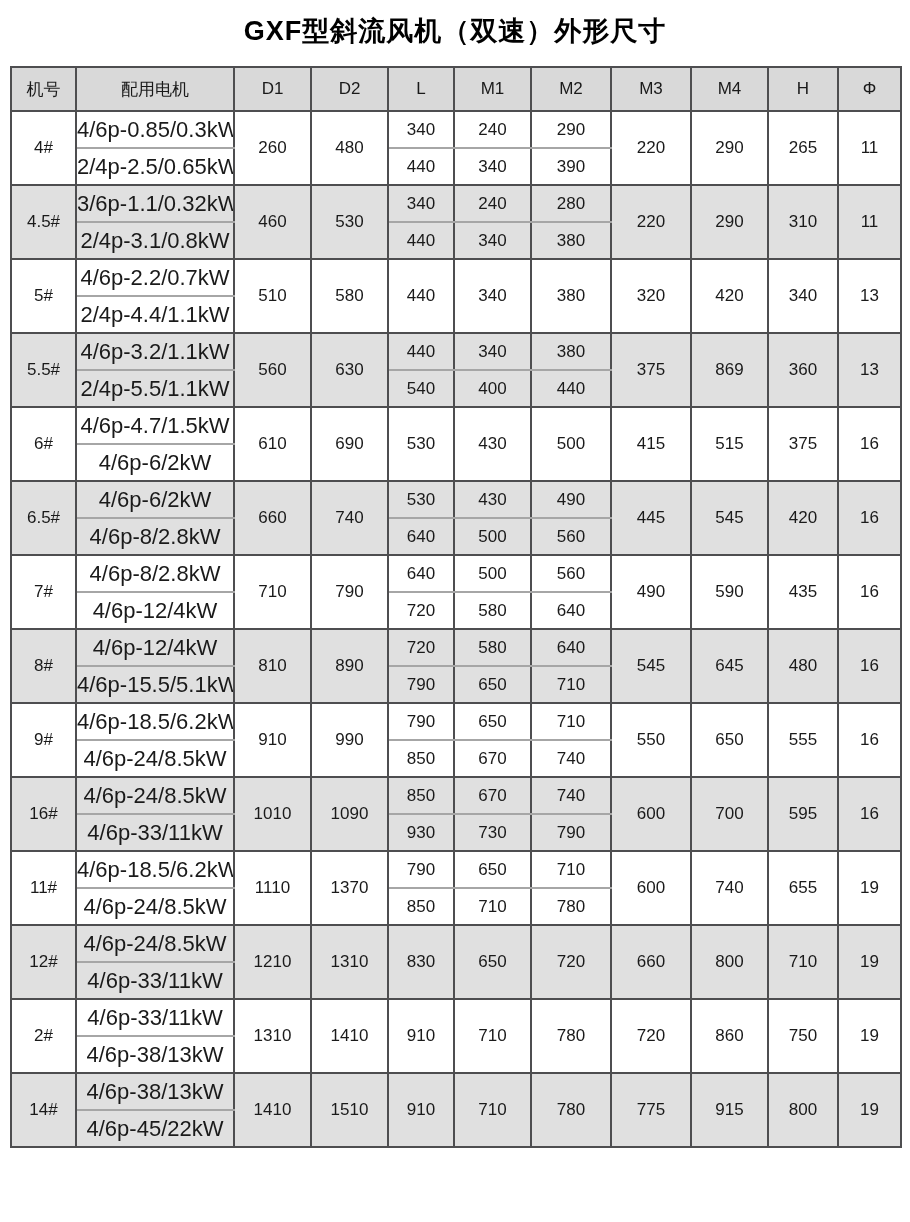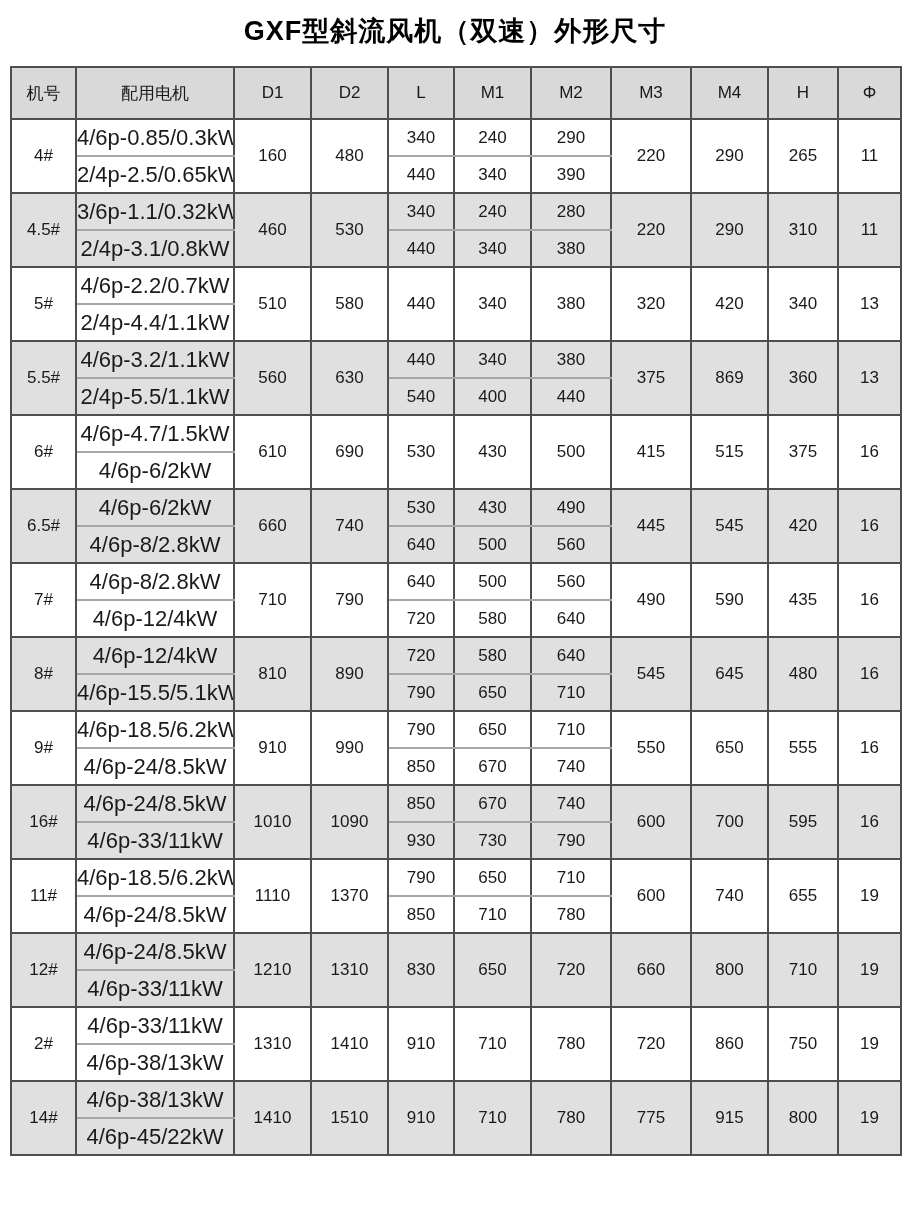--- a/index.html
+++ b/index.html
@@ -28,21 +28,21 @@
   .spec th, .spec td {
     border: 2px solid #4e4e50;
     text-align: center;
     vertical-align: middle;
     padding: 0;
     font-size: 17px;
     overflow: hidden;
     white-space: nowrap;
   }
   .spec thead th {
-    height: 52px;
+    height: 44px;
     background: #d9d9d9;
     font-weight: normal;
     font-size: 17px;
   }
   .spec tbody td { height: 37px; background: #ffffff; }
   .spec tbody tr.shaded td { background: #e0e0e0; }
   .spec td.c-motor { font-size: 22px; }
   
   .spec td.lt { border-bottom: 2px solid #a6a6a6; }
   
@@ -90,21 +90,21 @@
           <th>M3</th>
           <th>M4</th>
           <th>H</th>
           <th>Φ</th>
         </tr>
     </thead>
     <tbody>
         <tr>
           <td class="c-model" rowspan="2">4#</td>
           <td class="c-motor lt">4/6p-0.85/0.3kW</td>
-          <td rowspan="2">160</td>
+          <td rowspan="2">260</td>
           <td rowspan="2">480</td>
           <td class="lt">340</td>
           <td class="lt">240</td>
           <td class="lt">290</td>
           <td rowspan="2">220</td>
           <td rowspan="2">290</td>
           <td rowspan="2">265</td>
           <td rowspan="2">11</td>
         </tr>
         <tr>

